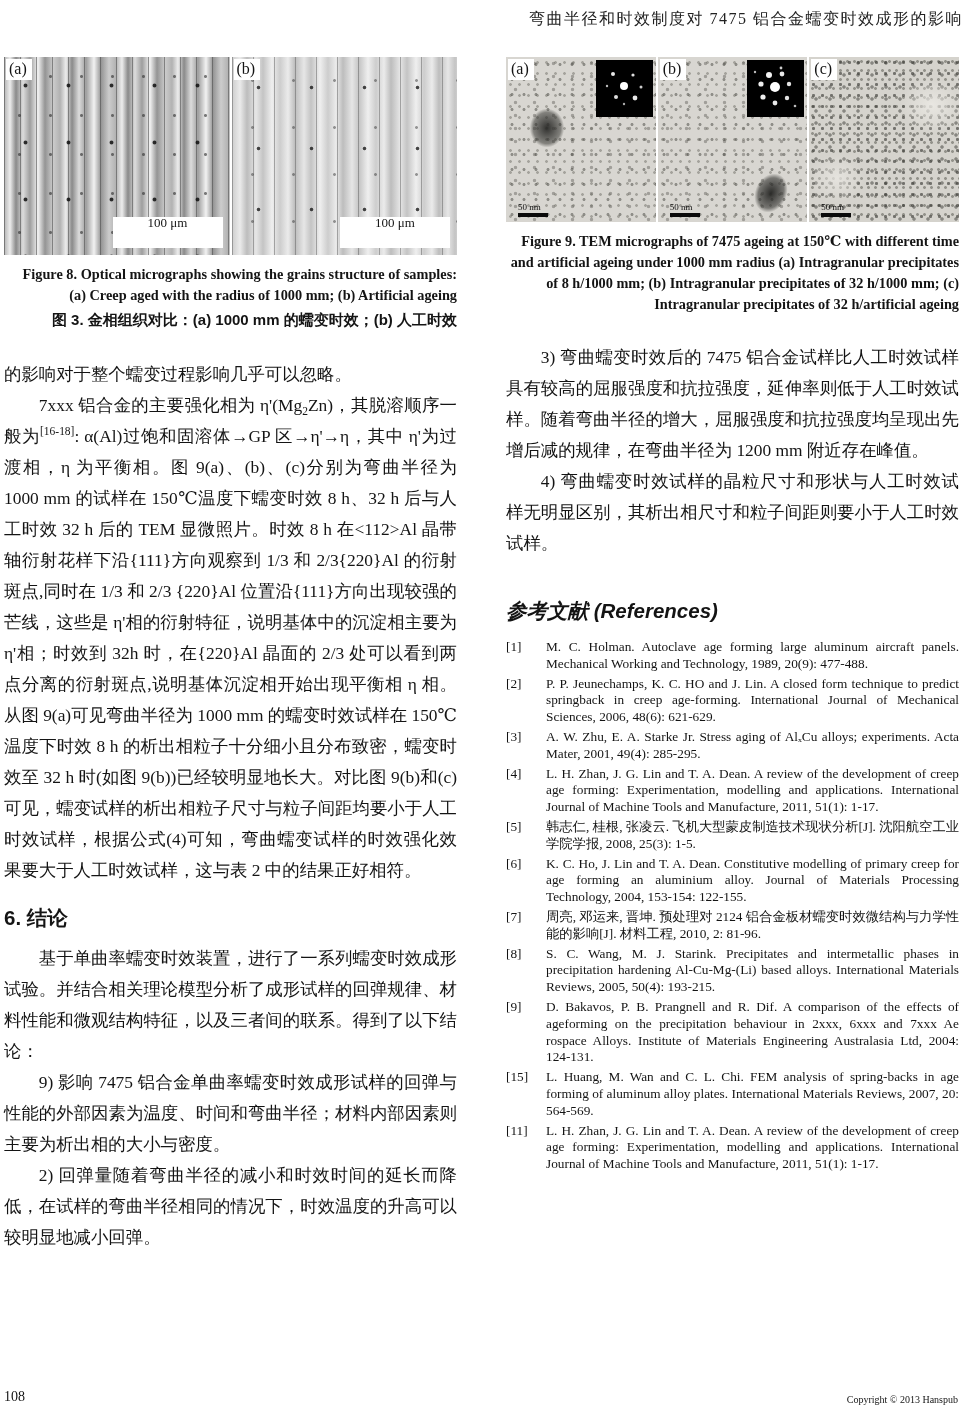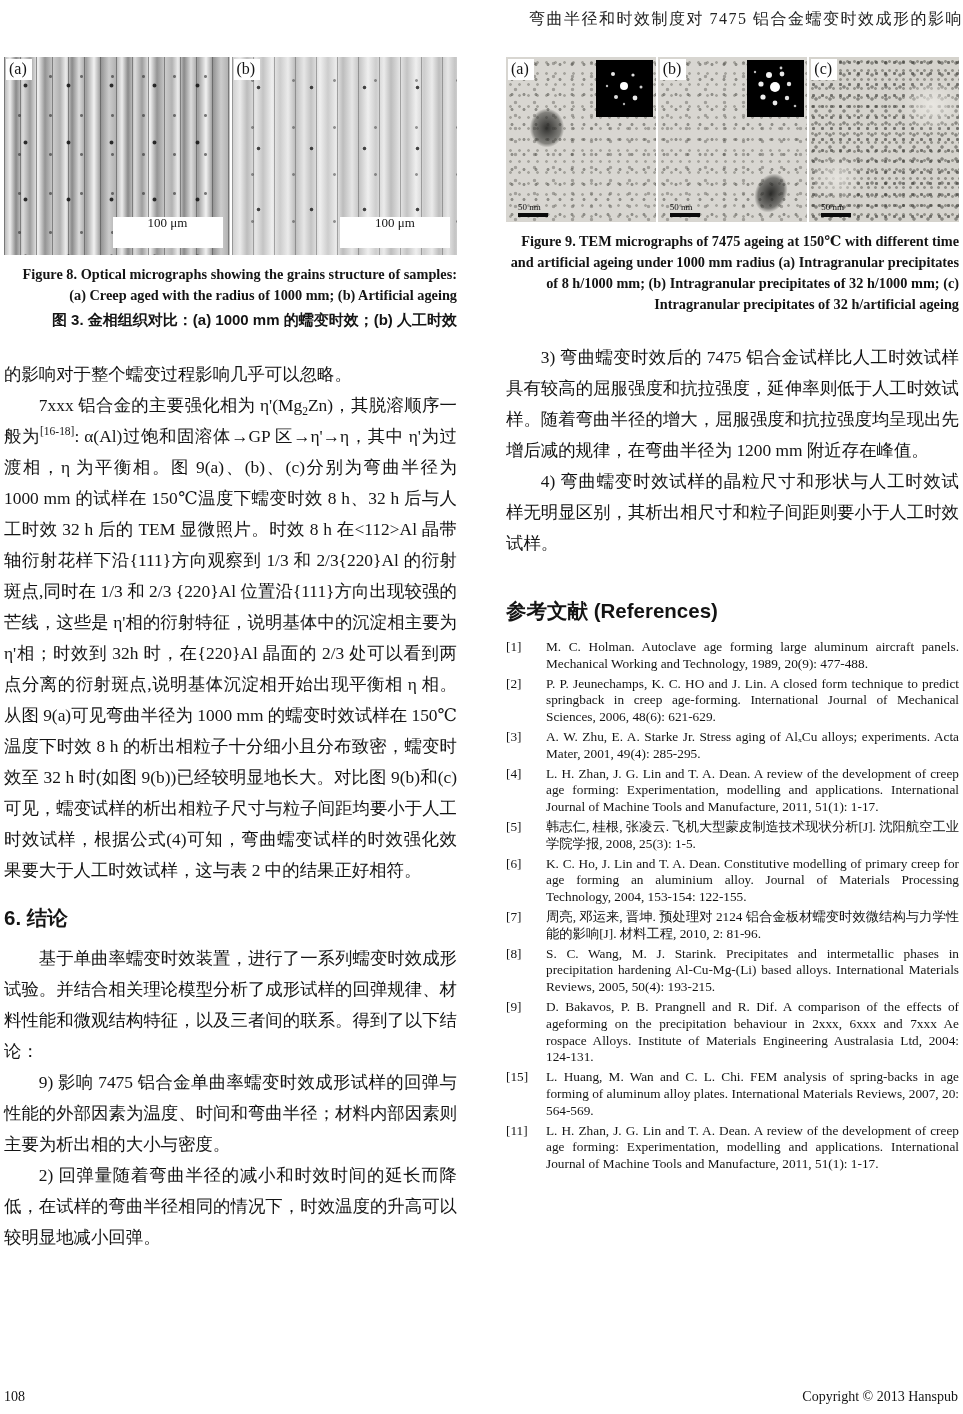--- a/index.html
+++ b/index.html
@@ -61,28 +61,28 @@
   
   .bodytext{margin-top:27px;font-size:17.4px;line-height:31px;text-align:justify;}
   .body-p{margin:0;}
   .indent{text-indent:2em;}
   .sup{font-size:0.66em;vertical-align:super;line-height:0;}
   .sub{font-size:0.66em;vertical-align:sub;line-height:0;}
   .secheading{margin:16px 0 10px 0;font-size:20.5px;font-weight:bold;
       font-family:"Liberation Sans","DejaVu Sans",sans-serif;}
   
   .refs-heading{margin:38px 0 14px 0;font-size:20.5px;font-weight:bold;
-      font-family:"Liberation Sans","DejaVu Sans",sans-serif;}
+      font-family:"Liberation Sans","DejaVu Sans",sans-serif;font-style:italic;}
   .refs-list{font-size:13.3px;line-height:16.8px;}
   .ref-item{display:flex;margin-bottom:3px;}
   .ref-num{width:40px;flex:0 0 40px;}
   .ref-text{flex:1;text-align:justify;}
   
   .footer-left{position:absolute;left:4px;bottom:9px;font-size:14px;}
-  .footer-right{position:absolute;right:5px;bottom:9px;font-size:14px;}
+  .footer-right{position:absolute;right:5px;bottom:9px;font-size:10px;}
 </style>
 </head>
 <body>
 
 <div class="page">
 
   <div class="header">弯曲半径和时效制度对 7475 铝合金蠕变时效成形的影响</div>
 
   <div class="columns">
 

